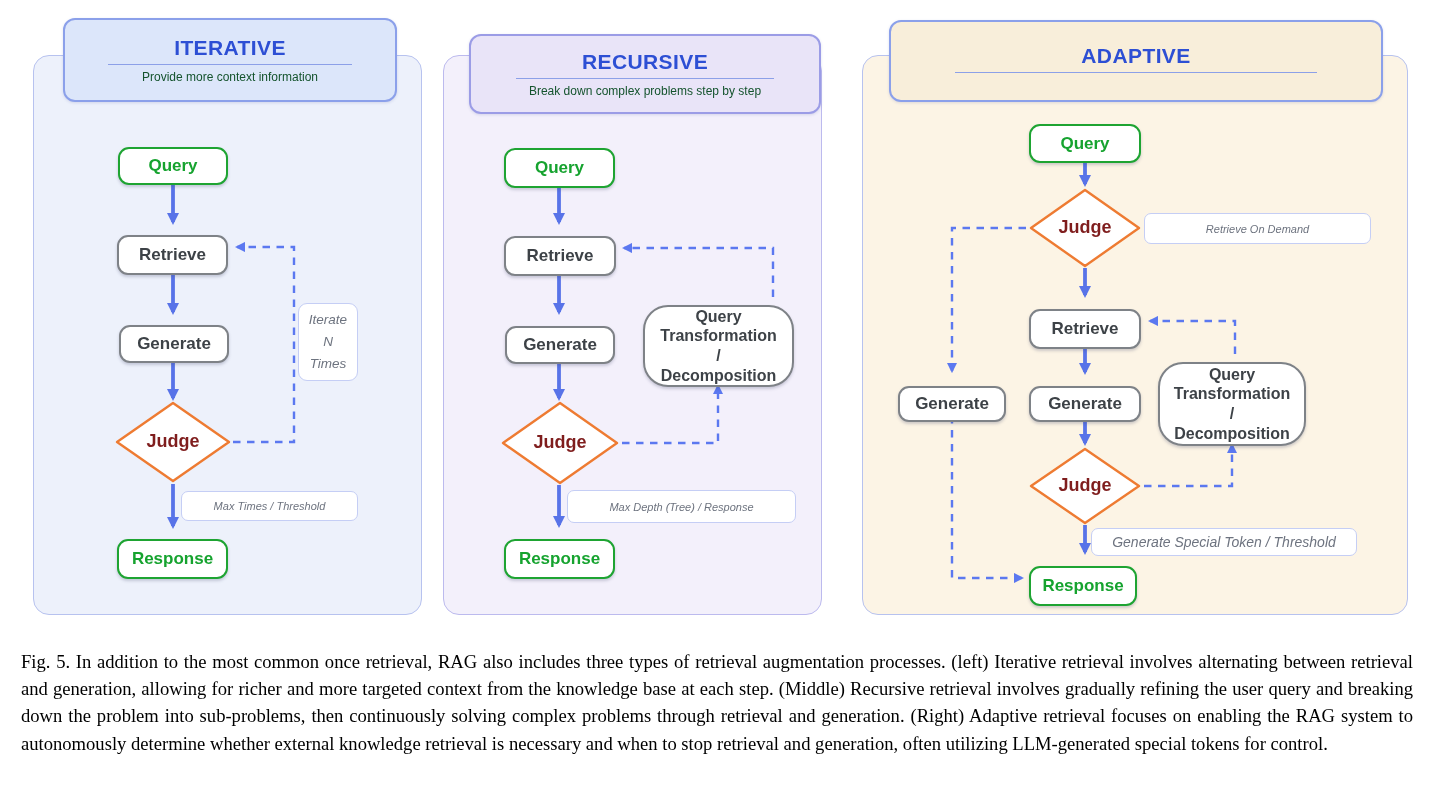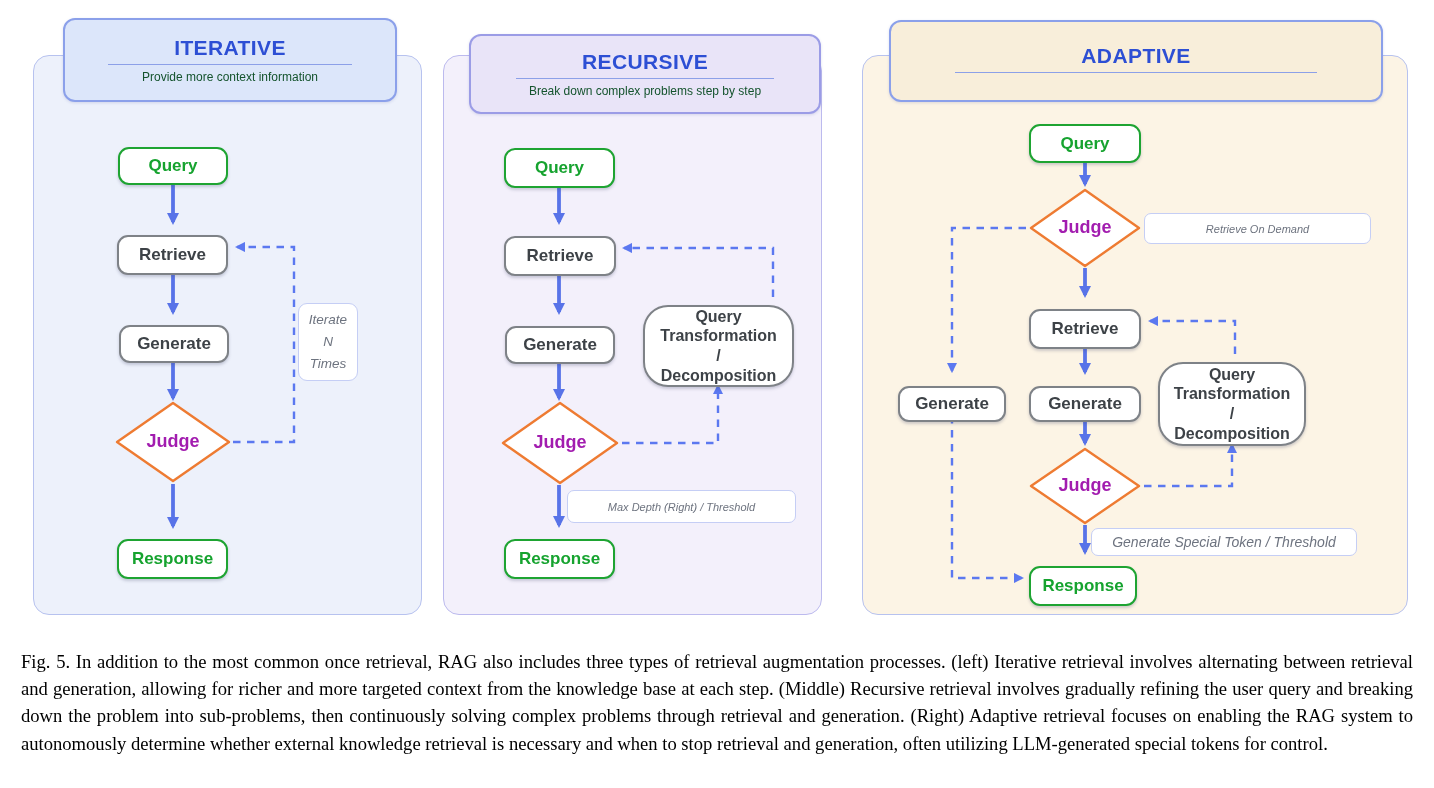--- a/index.html
+++ b/index.html
@@ -18,21 +18,21 @@
   .h3{background:#f8eeda;}
   .hdr .title{font-size:21px;font-weight:700;letter-spacing:.4px;color:#2d4fd4;line-height:1.15;}
   .hdr .rule{height:1px;background:#8ca0e8;width:74%;margin:4px auto 5px;}
   .hdr .sub{font-size:12px;color:#14532d;text-align:center;}
   .node{position:absolute;background:#fff;border:2.4px solid #7e8287;border-radius:11px;
         display:flex;align-items:center;justify-content:center;text-align:center;
         font-weight:700;font-size:17px;color:#3d4247;
         box-shadow:0 2px 3px rgba(70,75,110,.25);box-sizing:border-box;margin-top:8px;}
   .node.green{border-color:#1ea432;color:#16a32f;}
   .node.multi{font-size:16px;line-height:1.22;border-radius:25px;padding:4px 18px;}
-  .judge-label{position:absolute;text-align:center;font-weight:700;font-size:18px;color:#a21caf;z-index:3;}
+  .judge-label{position:absolute;text-align:center;font-weight:700;font-size:18px;color:#7f1d1d;z-index:3;}
   .anno{position:absolute;background:#fff;border:1.5px solid #c5cef5;border-radius:7px;
         display:flex;align-items:center;justify-content:center;text-align:center;
         font-style:italic;color:#6d737f;font-size:11px;box-sizing:border-box;}
   .anno.loop{flex-direction:column;font-size:13.5px;line-height:1.65;border-radius:9px;}
   .caption{position:absolute;left:21px;top:648px;width:1392px;margin:0;
            font-family:"Liberation Serif","DejaVu Serif",serif;font-size:18.6px;
            line-height:27.2px;color:#000;text-align:justify;}
 </style>
 </head>
 <body>
@@ -65,20 +65,21 @@
     </div>
     <div class="node green" style="left:84px;top:83px;width:110px;height:38px;">Query</div>
     <div class="node" style="left:83px;top:171px;width:111px;height:40px;">Retrieve</div>
     <div class="node" style="left:85px;top:261px;width:110px;height:38px;">Generate</div>
     <div class="judge-label" style="left:83px;top:375px;width:112px;">Judge</div>
     <div class="anno loop" style="left:264px;top:247px;width:60px;height:78px;">
       <div>Iterate</div>
       <div>N</div>
       <div>Times</div>
     </div>
+    <div class="anno" style="left:147px;top:435px;width:177px;height:30px;">Max Times / Threshold</div>
     <div class="node green" style="left:83px;top:475px;width:111px;height:40px;">Response</div>
   </div>
 
   <div class="panel p2">
     <svg class="edges" width="377" height="558" viewBox="0 0 377 558">
       <defs>
         <marker id="as2" viewBox="0 0 12 12" refX="9" refY="6" markerWidth="12" markerHeight="12" markerUnits="userSpaceOnUse" orient="auto">
             <path d="M0,0 L12,6 L0,12 Z" fill="#5873e8"></path>
           </marker>
         <marker id="ad2" viewBox="0 0 10 10" refX="8" refY="5" markerWidth="10.5" markerHeight="10.5" markerUnits="userSpaceOnUse" orient="auto">
@@ -100,21 +101,21 @@
     <div class="hdr h2" style="left:25px;top:-34px;width:348px;height:76px;">
       <div class="title">RECURSIVE</div>
       <div class="rule"></div>
       <div class="sub">Break down complex problems step by step</div>
     </div>
     <div class="node green" style="left:60px;top:84px;width:111px;height:40px;">Query</div>
     <div class="node" style="left:60px;top:172px;width:112px;height:40px;">Retrieve</div>
     <div class="node" style="left:61px;top:262px;width:110px;height:38px;">Generate</div>
     <div class="node multi" style="left:199px;top:241px;width:151px;height:82px;">Query Transformation / Decomposition</div>
     <div class="judge-label" style="left:60px;top:376px;width:112px;">Judge</div>
-    <div class="anno" style="left:123px;top:434px;width:229px;height:33px;">Max Depth (Right) / Threshold</div>
+    <div class="anno" style="left:123px;top:434px;width:229px;height:33px;">Max Depth (Tree) / Response</div>
     <div class="node green" style="left:60px;top:475px;width:111px;height:40px;">Response</div>
   </div>
 
   <div class="panel p3">
     <svg class="edges" width="544" height="558" viewBox="0 0 544 558">
       <defs>
         <marker id="as3" viewBox="0 0 12 12" refX="9" refY="6" markerWidth="12" markerHeight="12" markerUnits="userSpaceOnUse" orient="auto">
             <path d="M0,0 L12,6 L0,12 Z" fill="#5873e8"></path>
           </marker>
         <marker id="ad3" viewBox="0 0 10 10" refX="8" refY="5" markerWidth="10.5" markerHeight="10.5" markerUnits="userSpaceOnUse" orient="auto">

